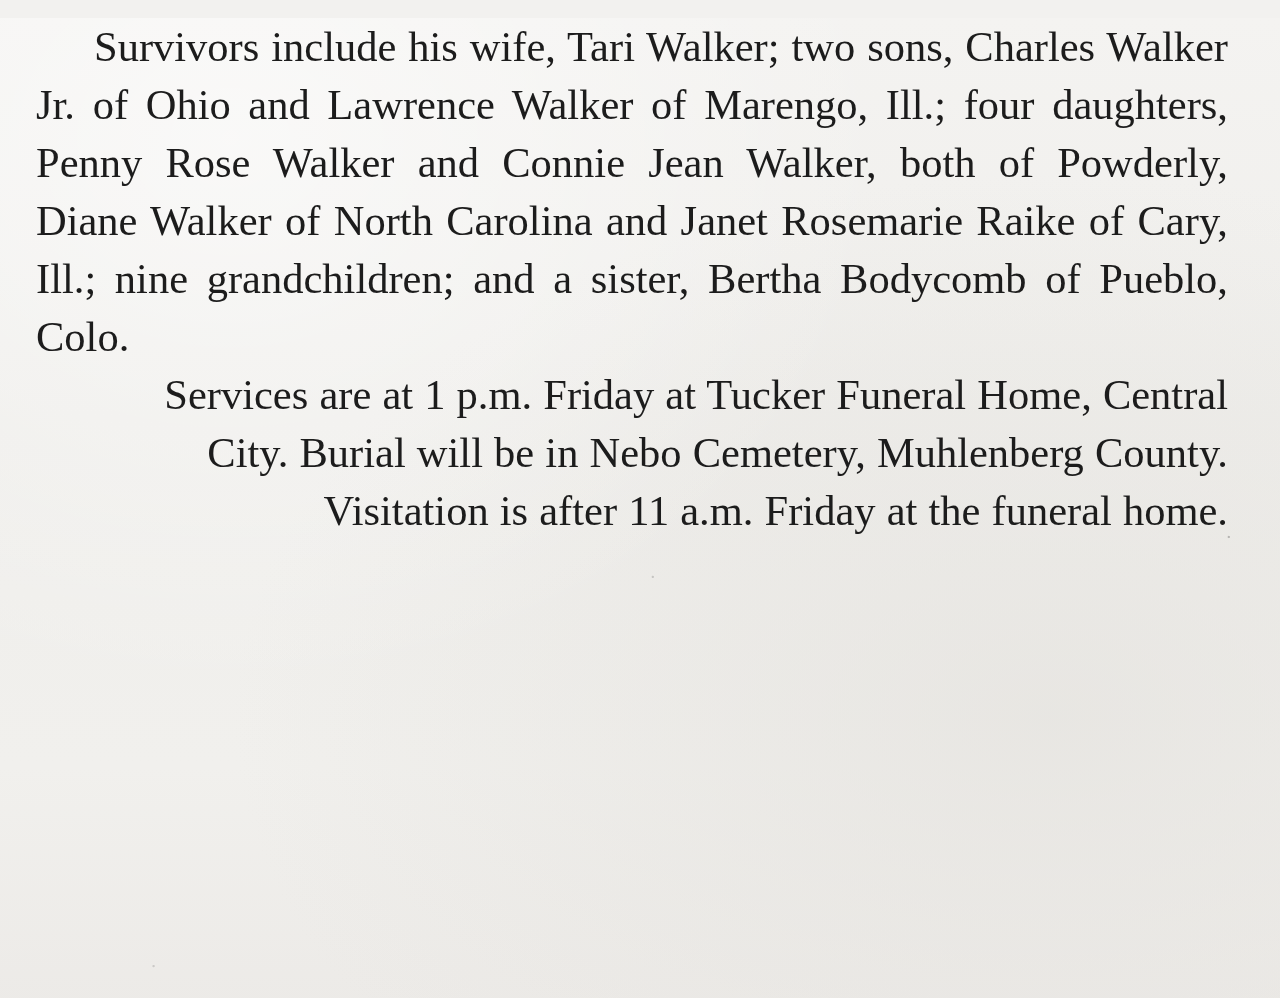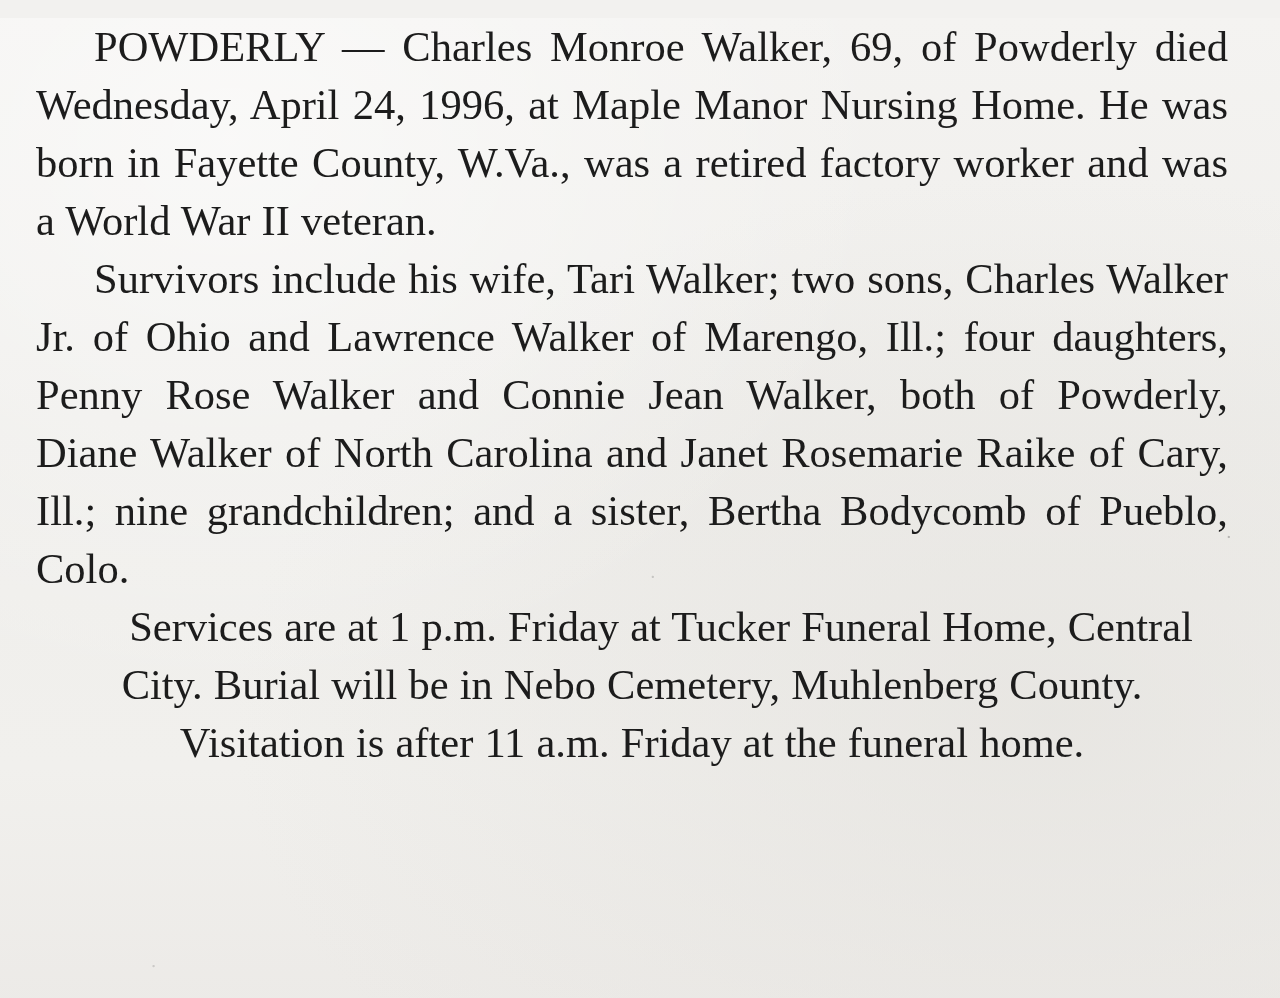--- a/index.html
+++ b/index.html
@@ -45,21 +45,21 @@
     margin: 0;
     font-size: 42.5px;
     line-height: 58px;
     text-align: justify;
     text-indent: 58px;
     color: #1c1c1c;
     word-spacing: 0.5px;
     hyphens: manual;
   }
   .para.last {
-    text-align: center;
+    text-align: right;
   }
   
   .speckle {
     position: absolute;
     inset: 0;
     pointer-events: none;
     background-image:
       radial-gradient(circle at 96% 52%, rgba(60,60,60,0.35) 0.7px, rgba(0,0,0,0) 1.6px),
       radial-gradient(circle at 51% 56%, rgba(60,60,60,0.25) 0.7px, rgba(0,0,0,0) 1.6px),
       radial-gradient(circle at 12% 95%, rgba(60,60,60,0.22) 0.7px, rgba(0,0,0,0) 1.6px),
@@ -67,19 +67,18 @@
     opacity: 0.85;
   }
 </style>
 </head>
 <body>
 
 <div class="paper">
 
 
   <div class="body-copy">
-    <p class="para">POWDERLY — Charles Monroe Walker, 69, of Powderly died Wednesday, April 24, 1996, at Maple Manor Nursing Home. He was born in Fayette County, W.Va., was a retired factory worker and was a World War II veteran.</p>
     <p class="para">Survivors include his wife, Tari Walker; two sons, Charles Walker Jr. of Ohio and Lawrence Walker of Marengo, Ill.; four daughters, Penny Rose Walker and Connie Jean Walker, both of Powderly, Diane Walker of North Carolina and Janet Rosemarie Raike of Cary, Ill.; nine grandchildren; and a sister, Bertha Bodycomb of Pueblo, Colo.</p>
     <p class="para last">Services are at 1 p.m. Friday at Tucker Funeral Home, Central City. Burial will be in Nebo Cemetery, Muhlenberg County. Visitation is after 11 a.m. Friday at the funeral home.</p>
   </div>
 
   <div class="speckle"></div>
 </div>
 
 </body></html>

